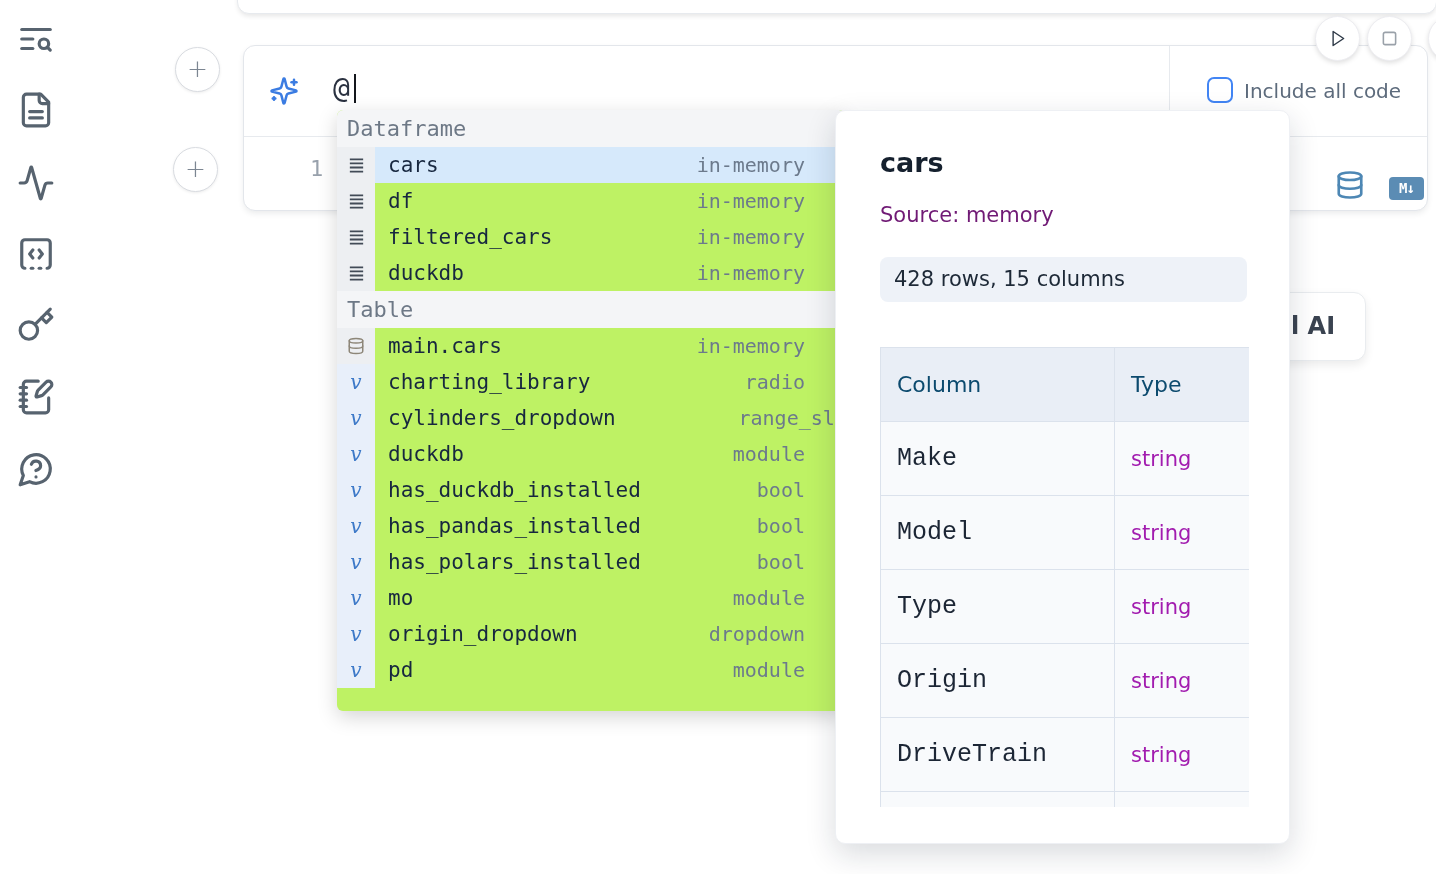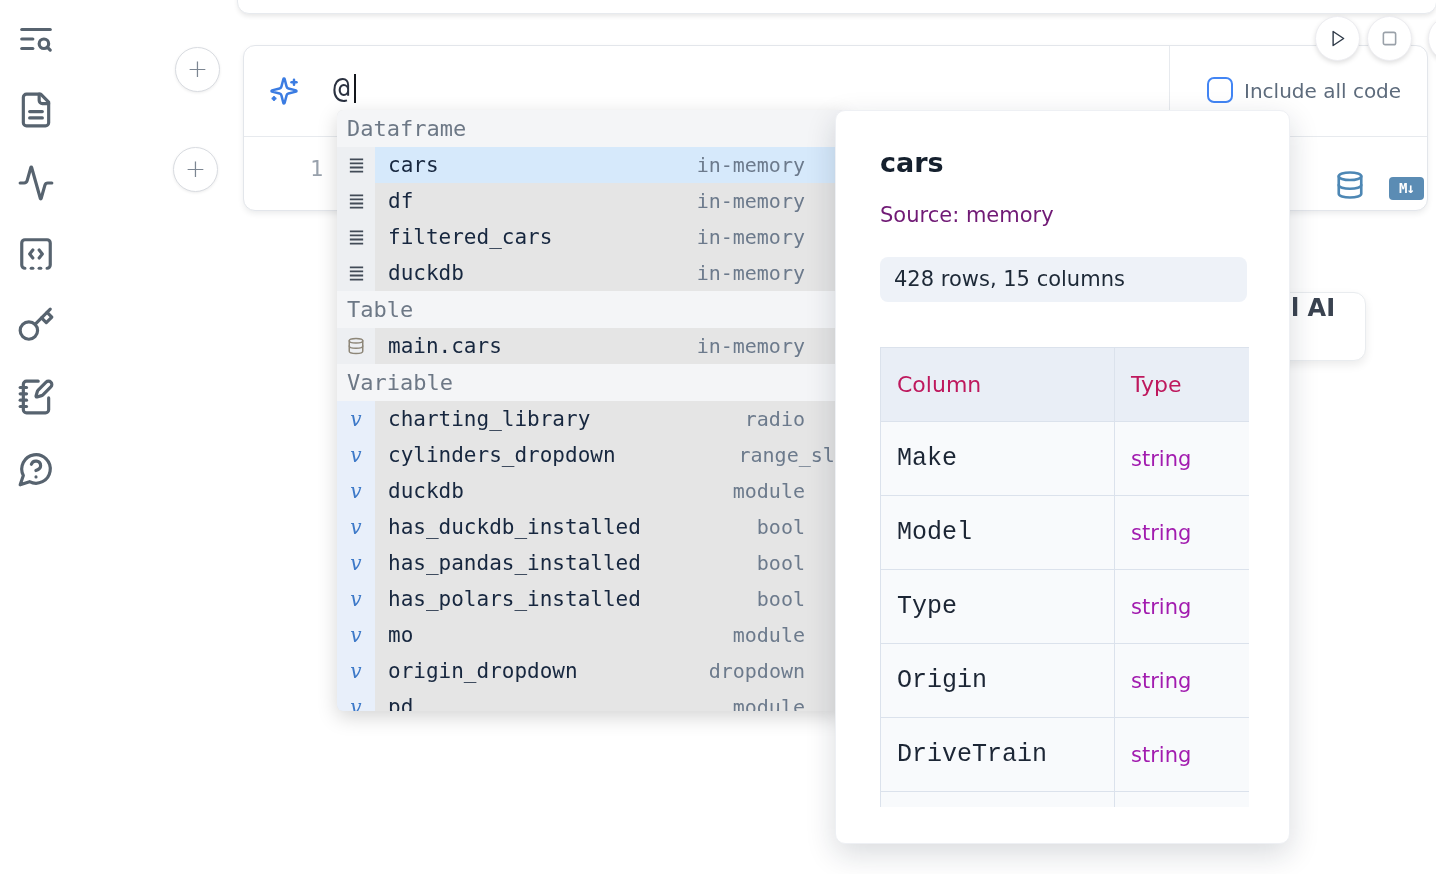--- a/index.html
+++ b/index.html
@@ -48,24 +48,24 @@
   .circle-btn{position:absolute;width:45px;height:45px;border-radius:50%;background:#fff;border:1px solid #ededf1;
     box-shadow:0 2px 5px rgba(0,0,0,.13);display:flex;align-items:center;justify-content:center;z-index:4;box-sizing:border-box}
   #run-btn{left:1315px;top:16px}
   #stop-btn{left:1367px;top:16px}
   #extra-btn{left:1428px;top:16px}
   .circle-btn svg{width:21px;height:21px}
 
   
   #ai-card{left:1240px;top:292px;width:126px;height:69px;background:#fff;border:1px solid #e9ecef;border-radius:12px;
     box-shadow:0 4px 10px rgba(0,0,0,.08);z-index:5;box-sizing:border-box}
-  #ai-fragment{left:50px;top:1px;font-weight:bold;font-size:24px;color:#3a4350;white-space:nowrap}
-
-  
-  #autocomplete{left:337px;top:110px;width:508px;height:601px;background:#e5e5e5;border-radius:6px;
+  #ai-fragment{left:50px;top:19px;font-weight:bold;font-size:24px;color:#3a4350;white-space:nowrap}
+
+  
+  #autocomplete{left:337px;top:110px;width:508px;height:601px;background:#bef264;border-radius:6px;
     box-shadow:0 6px 20px rgba(0,0,0,.17);overflow:hidden;z-index:10}
   .ac-header{height:37px;background:#f4f5f7;color:#6d7886;font-size:22px;line-height:37px;padding-left:10px}
   .ac-row{height:36px;display:flex;align-items:stretch}
   .ac-gutter{width:38px;background:#edeff2;display:flex;align-items:center;justify-content:center;flex:none}
   .ac-row.var .ac-gutter{background:#e8effa}
   .ac-main{flex:1;display:flex;align-items:center;min-width:0}
   .ac-row.selected .ac-main{background:#d6e9fb}
   .ac-name{margin-left:13px;font-size:21px;color:#17273f;white-space:nowrap}
   .ac-type{margin-left:auto;margin-right:40px;font-size:20px;color:#6c7a8c;white-space:nowrap}
   .ac-type.shift-right{margin-right:-38px}
@@ -76,21 +76,21 @@
   
   #panel{left:835px;top:110px;width:455px;height:734px;background:#fff;border:1px solid #eef0f4;border-radius:10px;
     box-shadow:0 10px 30px rgba(20,30,50,.16);z-index:20;box-sizing:border-box}
   #panel-title{left:44px;top:36px;font-size:27px;font-weight:bold;color:#15202e}
   #panel-source{left:44px;top:92px;font-size:21px;color:#701a75}
   #panel-pill{left:44px;top:146px;width:367px;height:45px;background:#eef2f8;border-radius:8px;
     font-size:21px;color:#1d2937;line-height:45px;padding-left:14px;box-sizing:border-box}
   #panel-table-wrap{left:44px;top:236px;width:369px;height:460px;overflow:hidden}
   #panel-table{border-collapse:collapse;width:369px;table-layout:fixed}
   #panel-table th,#panel-table td{border:1px solid #dbe2ec;padding:0 0 0 16px;text-align:left;height:74px;box-sizing:border-box}
-  #panel-table th{background:#e9eef6;font-size:22px;font-weight:normal;color:#be185d}
+  #panel-table th{background:#e9eef6;font-size:22px;font-weight:normal;color:#0c4a6e}
   #panel-table td{background:#f8fafc}
   td.colname{font-family:Liberation Mono, monospace;font-size:25px;color:#1c2635}
   td.coltype{font-size:21px;color:#a21caf;padding-left:14px}
 </style>
 </head>
 <body>
 
 <div>
   <div class="side-icon" id="si-1">
     <svg viewBox="0 0 24 24" class="lucide">
@@ -259,21 +259,20 @@
           <path d="M3 5v14a9 3 0 0 0 18 0V5"></path>
           <path d="M3 12a9 3 0 0 0 18 0"></path>
         </svg>
       </div>
     <div class="ac-main">
         <span class="ac-name">main.cars</span>
         <span class="ac-type">in-memory</span>
       </div>
   </div>
 
-  <div class="ac-header">Variable</div>
 
   <div class="ac-row var">
     <div class="ac-gutter">
         <span class="var-glyph">v</span>
       </div>
     <div class="ac-main">
         <span class="ac-name">charting_library</span>
         <span class="ac-type">radio</span>
       </div>
   </div>

